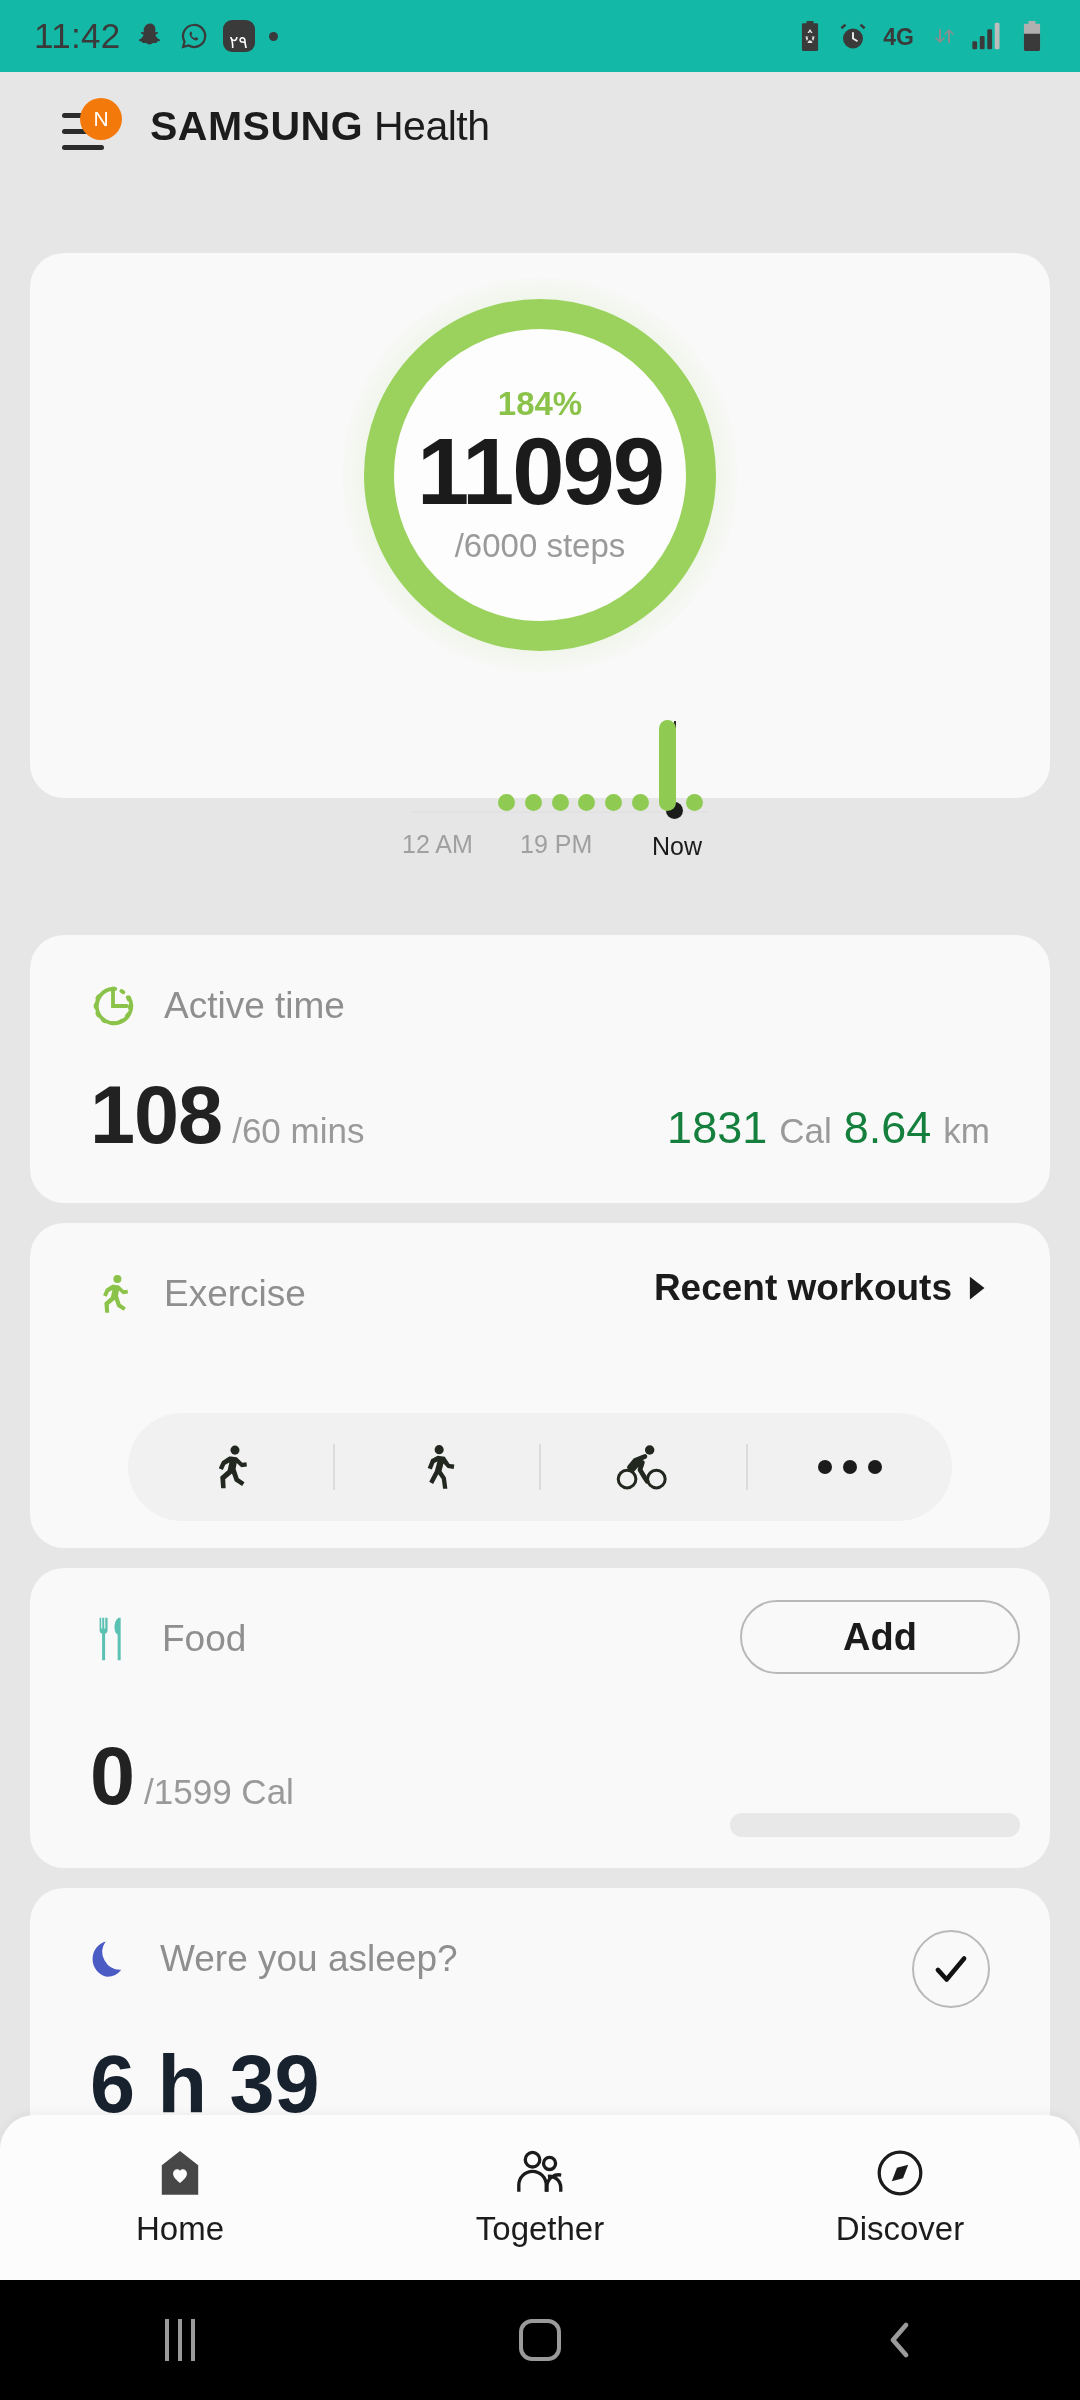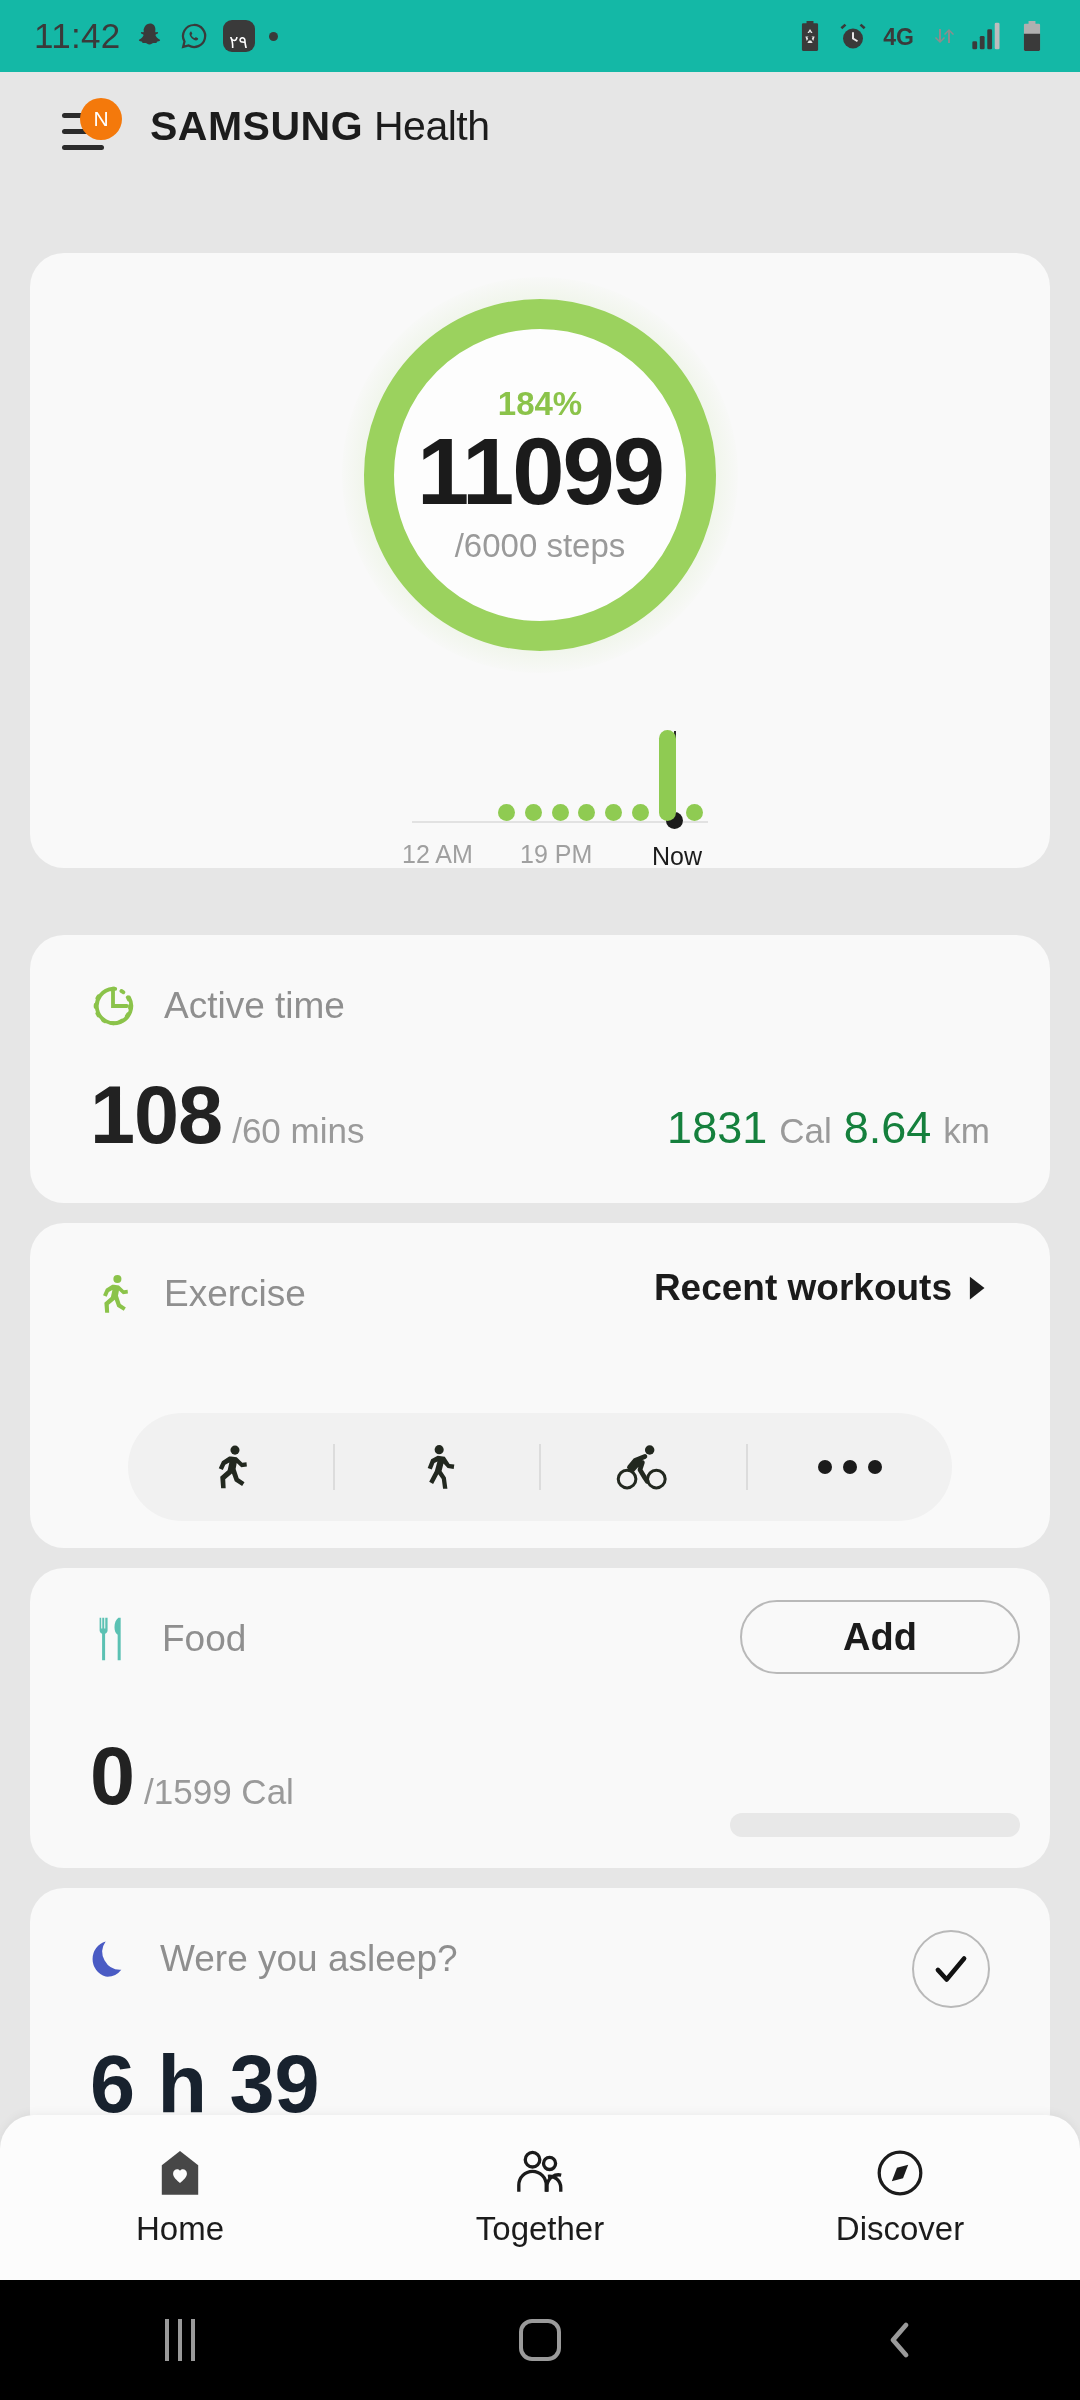--- a/index.html
+++ b/index.html
@@ -63,21 +63,21 @@
   .app-title .brand { font-weight:bold; letter-spacing:0.5px; }
 
   
   .card {
     position:absolute; left:30px; width:1020px;
     background:#f9f9f9;
     border-radius:34px;
   }
 
   
-  #card-steps { top:253px; height:615px; }
+  #card-steps { top:253px; height:545px; }
   .ring-wrap {
     position:absolute; left:50%; top:46px;
     transform:translateX(-50%);
     width:352px; height:352px;
   }
   .ring-glow {
     position:absolute; left:-22px; top:-22px;
     width:396px; height:396px; border-radius:50%;
     background:radial-gradient(circle, rgba(154,209,94,0.30) 40%, rgba(154,209,94,0) 72%);
   }
@@ -94,21 +94,21 @@
   }
   .pct { font-size:33px; color:#8bc34a; font-weight:bold; margin-bottom:2px; }
   .steps-num {
     font-size:94px; color:#1b1b1b; font-weight:bold;
     line-height:1; letter-spacing:-2px;
   }
   .steps-goal { font-size:33px; color:#9a9a9a; margin-top:8px; }
 
   
   .minichart { position:absolute; left:0; top:452px; width:1020px; height:170px; }
-  .mc-inner { position:absolute; left:382px; top:10px; width:300px; height:170px; }
+  .mc-inner { position:absolute; left:382px; top:0; width:300px; height:170px; }
   .mc-base {
     position:absolute; left:0; bottom:62px; width:296px; height:2px; background:#e2e2e2;
   }
   .mc-bar {
     position:absolute; bottom:64px;
     width:17px; border-radius:9px; background:#8fcb52;
   }
   .mc-nowline {
     position:absolute; bottom:64px; width:2px; height:90px; background:#2b2b2b;
   }

